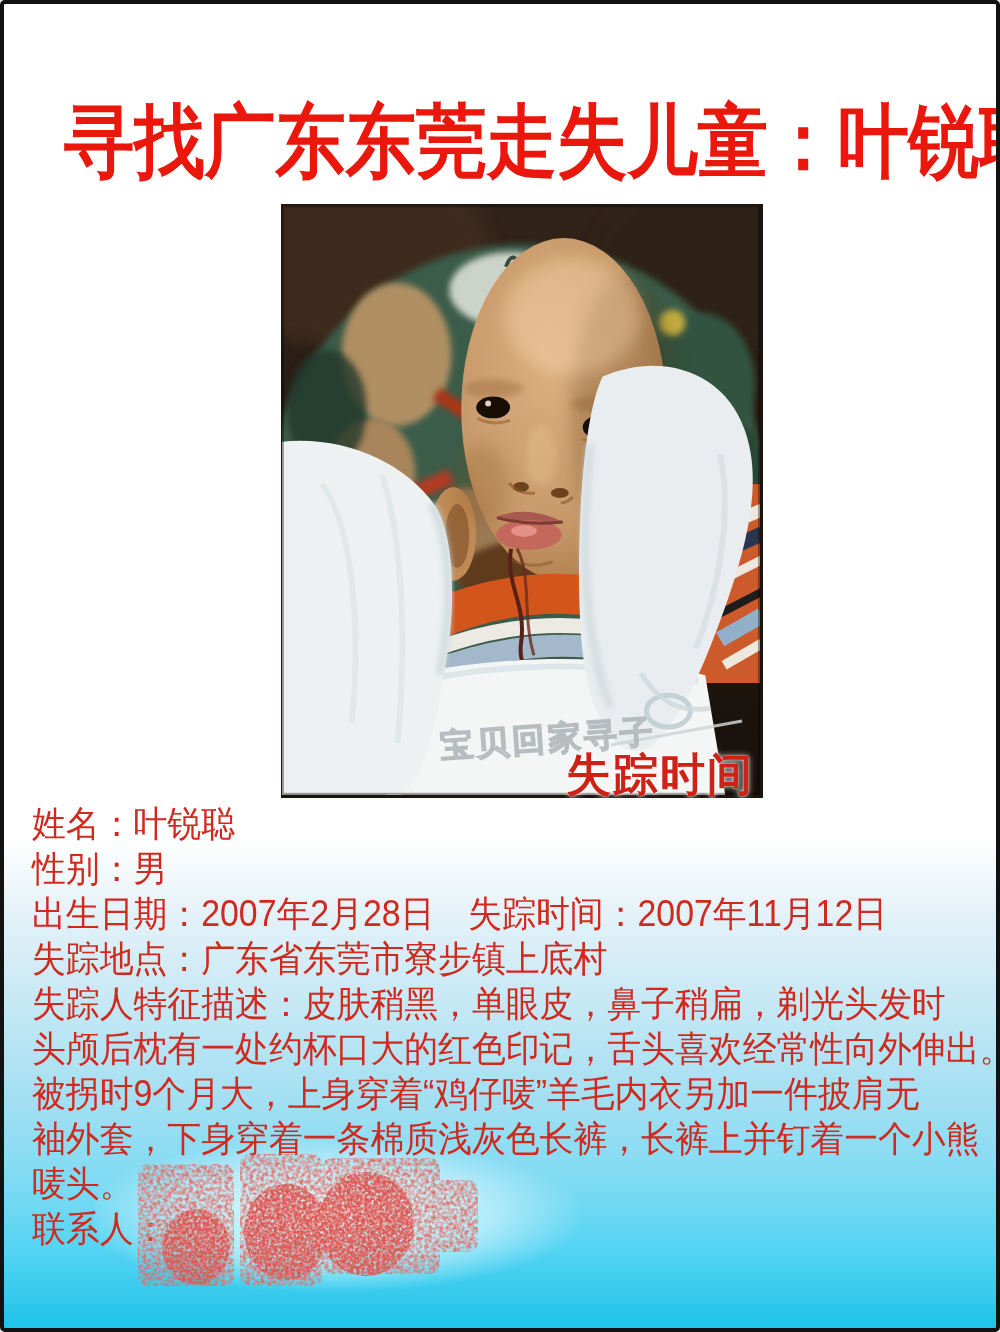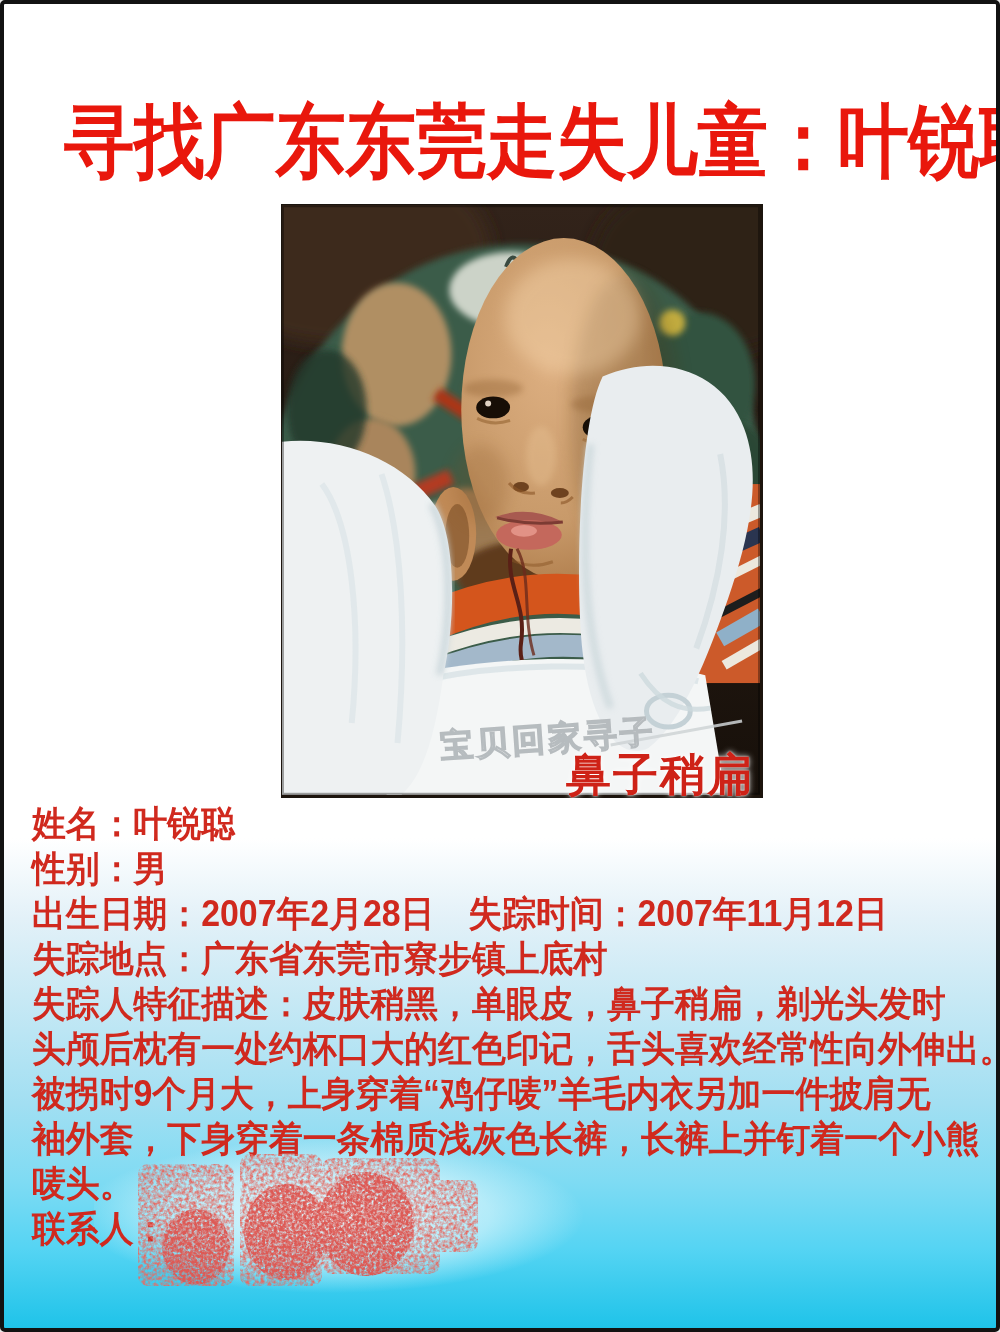--- a/index.html
+++ b/index.html
@@ -45,21 +45,21 @@
   }
   .wm-red{
     position:absolute;left:284px;top:540px;
     font-size:45px;font-weight:900;letter-spacing:2px;
     color:#ce2217;
     text-shadow:0 0 6px rgba(255,255,255,0.85),0 0 2px rgba(255,255,255,0.9);
     white-space:nowrap;z-index:3;
   }
   .info{
     position:absolute;left:28px;top:797px;width:960px;
-    color:#d0291e;font-weight:700;font-size:36px;line-height:45px;
+    color:#d0291e;font-weight:400;font-size:36px;line-height:45px;
     z-index:2;
   }
   .info .line{
     transform:scaleX(0.94);transform-origin:0 50%;
     white-space:nowrap;height:45px;
   }
   .cloud{
     position:absolute;left:90px;top:1115px;width:700px;height:215px;
     background:radial-gradient(ellipse 50% 50% at 34% 45%,
       rgba(238,251,254,0.95) 0%, rgba(238,251,254,0.55) 45%,
@@ -205,21 +205,21 @@
         <ellipse cx="388" cy="508" rx="22" ry="16" fill="none" stroke="#c4d1d6" stroke-width="5"></ellipse>
         <path d="M360,470 C380,500 400,510 430,505" stroke="#cdd9dd" stroke-width="5" fill="none" opacity="0.8"></path>
       </g>
 
       <path d="M330,542 L462,518" stroke="#cfd4d6" stroke-width="3" opacity="0.85"></path>
 
       <rect x="1" y="1" width="478" height="590" fill="none" stroke="#000000" stroke-width="2" opacity="0.35"></rect>
     </svg>
 
     <div class="wm-light">宝贝回家寻子</div>
-    <div class="wm-red">鼻子稍扁</div>
+    <div class="wm-red">失踪时间</div>
   </div>
 
   <div class="cloud"></div>
 
   <div class="info">
     <div class="line">姓名：叶锐聪</div>
     <div class="line">性别：男</div>
     <div class="line">出生日期：2007年2月28日　失踪时间：2007年11月12日</div>
     <div class="line">失踪地点：广东省东莞市寮步镇上底村</div>
     <div class="line">失踪人特征描述：皮肤稍黑，单眼皮，鼻子稍扁，剃光头发时</div>

